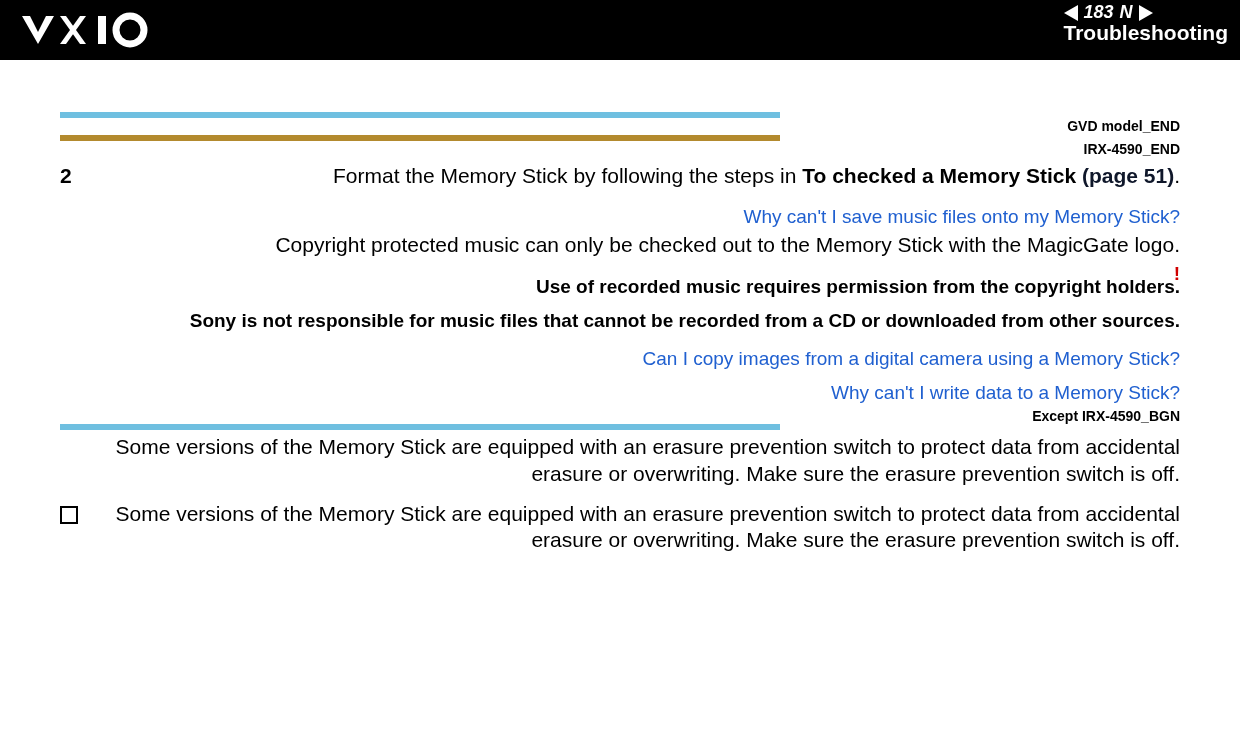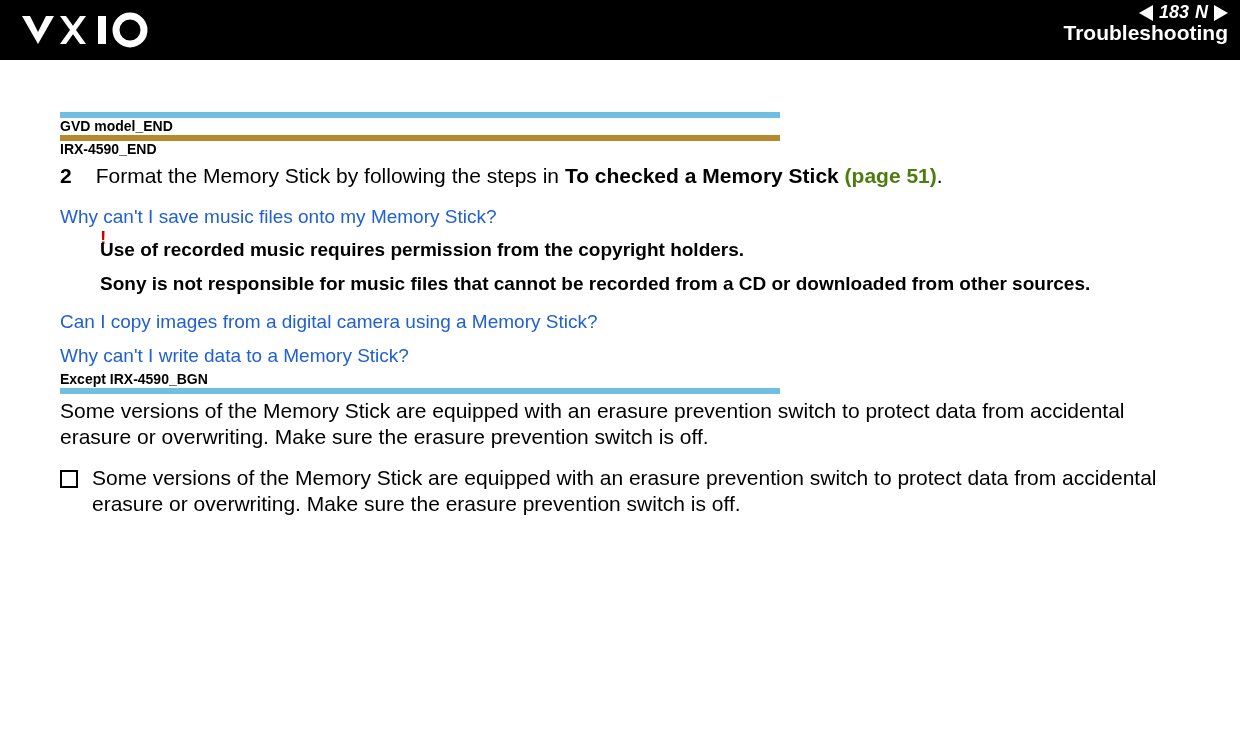--- a/index.html
+++ b/index.html
@@ -25,41 +25,41 @@
   .page-nav {
     position: absolute;
     right: 12px;
     top: 2px;
     text-align: right;
     font-family: Arial, sans-serif;
   }
   .page-nav .top-row {
     display: flex;
     align-items: center;
-    justify-content: flex-end;
     gap: 6px;
     font-style: italic;
     font-weight: bold;
     font-size: 18px;
   }
   .page-nav .arrow-left,
   .page-nav .arrow-right {
     width: 0; height: 0;
     border-top: 8px solid transparent;
     border-bottom: 8px solid transparent;
   }
   .page-nav .arrow-left { border-right: 14px solid #fff; }
   .page-nav .arrow-right { border-left: 14px solid #fff; }
   .page-nav .section-title {
     font-weight: bold;
     font-size: 21px;
     margin-top: -2px;
   }
   .content {
     padding: 50px 60px 40px 60px;
+    text-align: right;
   }
   .bar {
     height: 6px;
     width: 720px;
   }
   .bar.blue { background: #6fbfe0; }
   .bar.gold { background: #b38a2e; }
   .model-label {
     font-weight: bold;
     font-size: 14px;
@@ -71,21 +71,21 @@
     margin: 6px 0 18px 0;
     display: flex;
     align-items: flex-start;
   }
   .step-num {
     font-weight: bold;
     margin-right: 24px;
   }
   .step-text { flex: 1; }
   .step-text .bold { font-weight: bold; }
-  .step-text .link { color: #4d7c0f; font-weight: bold; }
+  .step-text .link { color: #0f172a; font-weight: bold; }
   h2.qa-heading {
     color: #2060d0;
     font-weight: normal;
     font-size: 19px;
     margin: 12px 0 4px 0;
     font-family: Arial, sans-serif;
   }
   p.body {
     font-size: 21px;
     margin: 4px 0 14px 0;
@@ -157,20 +157,21 @@
   </div>
 
   <div class="step-line">
     <span class="step-num">2</span>
     <span class="step-text">
       <span>Format the Memory Stick by following the steps in </span><span class="bold">To checked a Memory Stick </span><span class="link">(page 51)</span><span>.</span>
     </span>
   </div>
 
   <h2 class="qa-heading">Why can't I save music files onto my Memory Stick?</h2>
+  <p class="body">Copyright protected music can only be checked out to the Memory Stick with the MagicGate logo.</p>
 
   <div class="warning-block">
     <div class="warning-mark">!</div>
     <p class="warning-text">Use of recorded music requires permission from the copyright holders.</p>
     <p class="warning-text">Sony is not responsible for music files that cannot be recorded from a CD or downloaded from other sources.</p>
   </div>
 
   <h2 class="qa-heading">Can I copy images from a digital camera using a Memory Stick?</h2>
 
   <h2 class="qa-heading">Why can't I write data to a Memory Stick?</h2>

